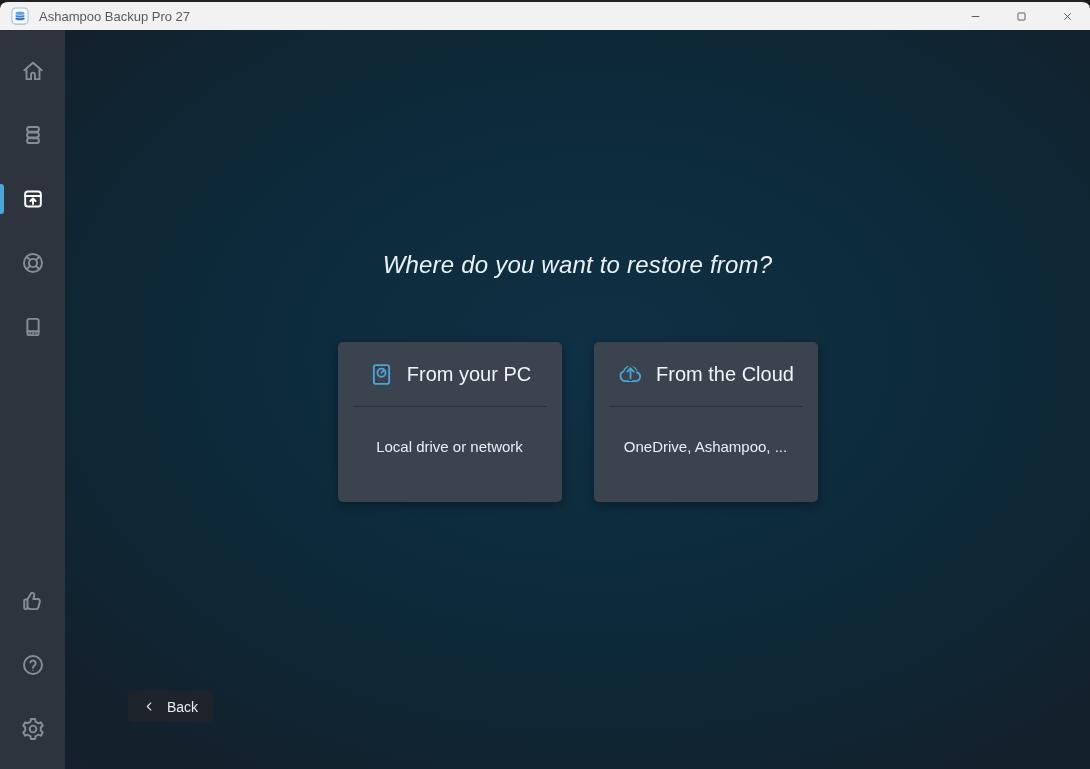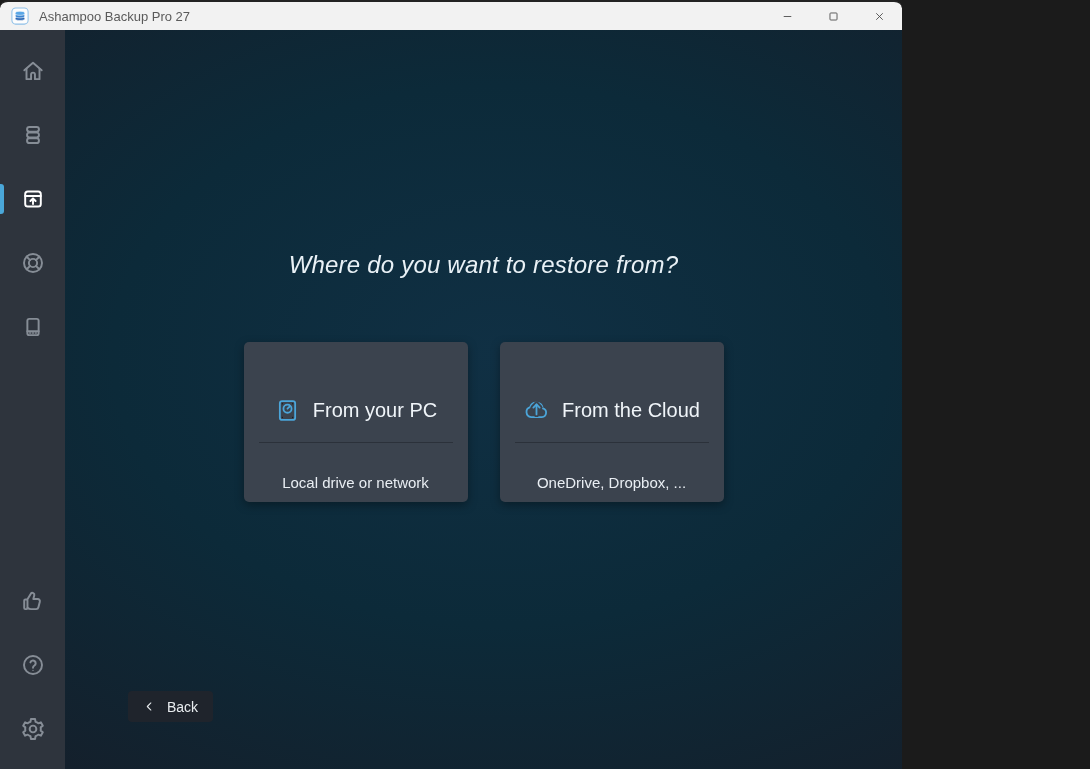--- a/index.html
+++ b/index.html
@@ -1,16 +1,16 @@
 <!DOCTYPE html>
 <html><head>
 <meta charset="utf-8">
 <style>
   html,body{margin:0;padding:0;background:#1b1b1b;font-family:"Liberation Sans",sans-serif;}
-  .window{position:relative;width:902px;height:769px;overflow:hidden;border-radius:8px 8px 0 0;
+  .window{position:relative;width:1090px;height:769px;overflow:hidden;border-radius:8px 8px 0 0;
           --accent:#4aa7d9;--icon-blue:#4ba5d9;--sidebar-bg:#2e343d;--card-bg:#3b434e;--titlebar-bg:#f2f2f2;}
 
   
   .titlebar{position:absolute;top:0;left:0;right:0;height:28px;background:var(--titlebar-bg);
             border-top:2px solid #232323;display:flex;align-items:center;border-radius:8px 8px 0 0;}
   .titlebar .app-logo{margin-left:11px;width:18px;height:18px;flex:0 0 auto;}
   .titlebar .app-title{margin-left:10px;font-size:13px;color:#5a5a5a;flex:1 1 auto;
             white-space:nowrap;overflow:hidden;}
   .win-controls{display:flex;height:100%;}
   .win-btn{width:46px;height:100%;display:flex;align-items:center;justify-content:center;color:#474747;cursor:default;}
@@ -32,21 +32,21 @@
   
   .content{position:absolute;top:30px;left:65px;right:0;bottom:0;
            background:radial-gradient(ellipse 860px 600px at 52% 44%,#103044 0%,#0c2a39 45%,#14202c 85%,#192030 100%);}
   .heading{position:absolute;top:220px;left:0;width:100%;text-align:center;
            font-size:24px;line-height:30px;color:#e9f1f6;letter-spacing:.2px;font-style:italic;}
 
   .cards{position:absolute;top:312px;left:0;width:100%;display:flex;justify-content:center;gap:32px;}
   .card{width:224px;height:160px;background:var(--card-bg);border-radius:5px;
         box-shadow:0 3px 10px rgba(0,0,0,.35);display:flex;flex-direction:column;align-items:center;
         padding-top:15px;box-sizing:border-box;cursor:pointer;}
-  .card-title-row{display:flex;align-items:center;gap:12px;height:34px;margin-top:36px;}
+  .card-title-row{display:flex;align-items:center;gap:12px;height:34px;}
   .card-title-row svg{width:27px;height:27px;stroke:var(--icon-blue);fill:none;stroke-width:1.6;
         stroke-linecap:round;stroke-linejoin:round;}
   .card-title{font-size:20px;color:#f0f5f9;}
   .card-divider{width:194px;height:0;border-top:1px solid #2b313a;margin-top:15px;}
   .card-subtitle{margin-top:31px;font-size:15px;color:#e9eef3;}
 
   .back-btn{position:absolute;left:63px;bottom:47px;height:31px;display:flex;align-items:center;
         gap:11px;padding:0 15px;background:#1f242c;border-radius:4px;cursor:pointer;}
   .back-btn svg{width:13px;height:13px;stroke:#e8ecef;fill:none;stroke-width:2;
         stroke-linecap:round;stroke-linejoin:round;}
@@ -183,21 +183,21 @@
         <div class="card-title-row">
           <svg viewBox="0 0 24 24">
             <path d="M7.2 17.8h9.6a3.9 3.9 0 0 0 .7-7.7A5.7 5.7 0 0 0 6.4 8.9a4.55 4.55 0 0 0 .8 8.9"></path>
             <path d="M12 15.5V6.2M8.9 9.3 12 6.2l3.1 3.1" stroke="#3b434e" stroke-width="4.6"></path>
             <path d="M12 15.5V6.6"></path>
             <path d="M9.2 9.4 12 6.6l2.8 2.8"></path>
           </svg>
           <div class="card-title">From the Cloud</div>
         </div>
         <div class="card-divider"></div>
-        <div class="card-subtitle">OneDrive, Dropbox, ...</div>
+        <div class="card-subtitle">OneDrive, Ashampoo, ...</div>
       </div>
     </div>
 
     <div class="back-btn">
       <svg viewBox="0 0 24 24">
         <path d="M14.5 5.5 8 12l6.5 6.5"></path>
       </svg>
       <div class="back-label">Back</div>
     </div>
   </div>

